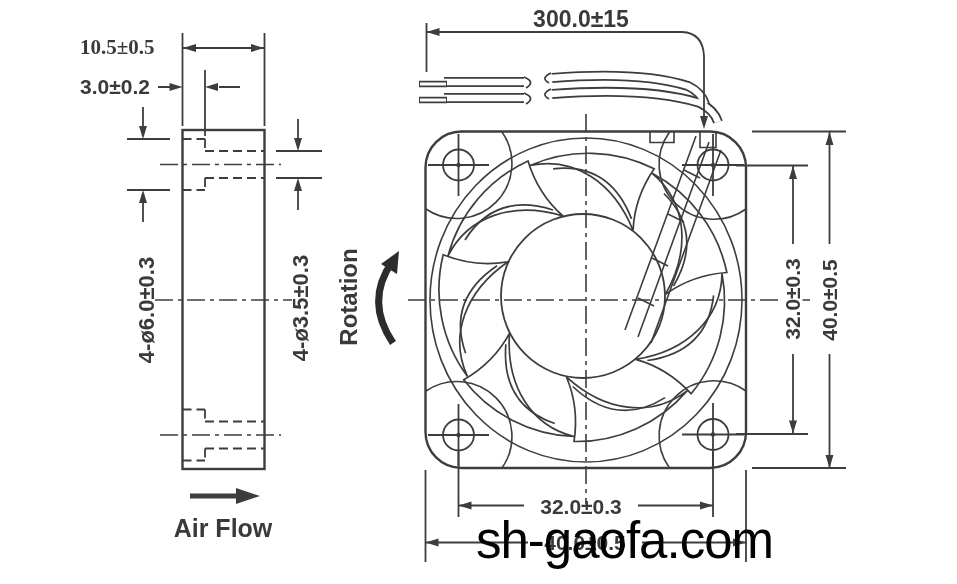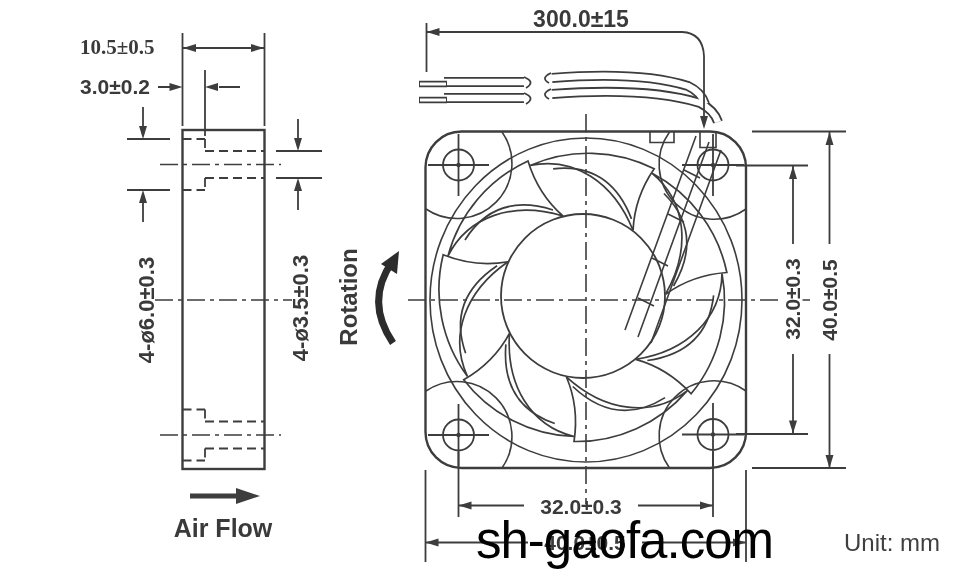--- a/index.html
+++ b/index.html
@@ -227,15 +227,14 @@
   <div class="lbl sz21 rot wbg" style="left:792px;top:299px;">32.0±0.3</div>
 
   <div class="lbl sz21 rot wbg" style="left:829px;top:300px;">40.0±0.5</div>
 
   <div class="lbl sz21 ctr" style="left:581px;top:506px;">32.0±0.3</div>
 
   <div class="lbl sz21 ctr" style="left:585px;top:542px;">40.0±0.5</div>
 
   <div id="watermark">sh-gaofa.com</div>
 
-  <div id="unit">Unit: mm</div>
 
 </div>
 
 </body></html>

